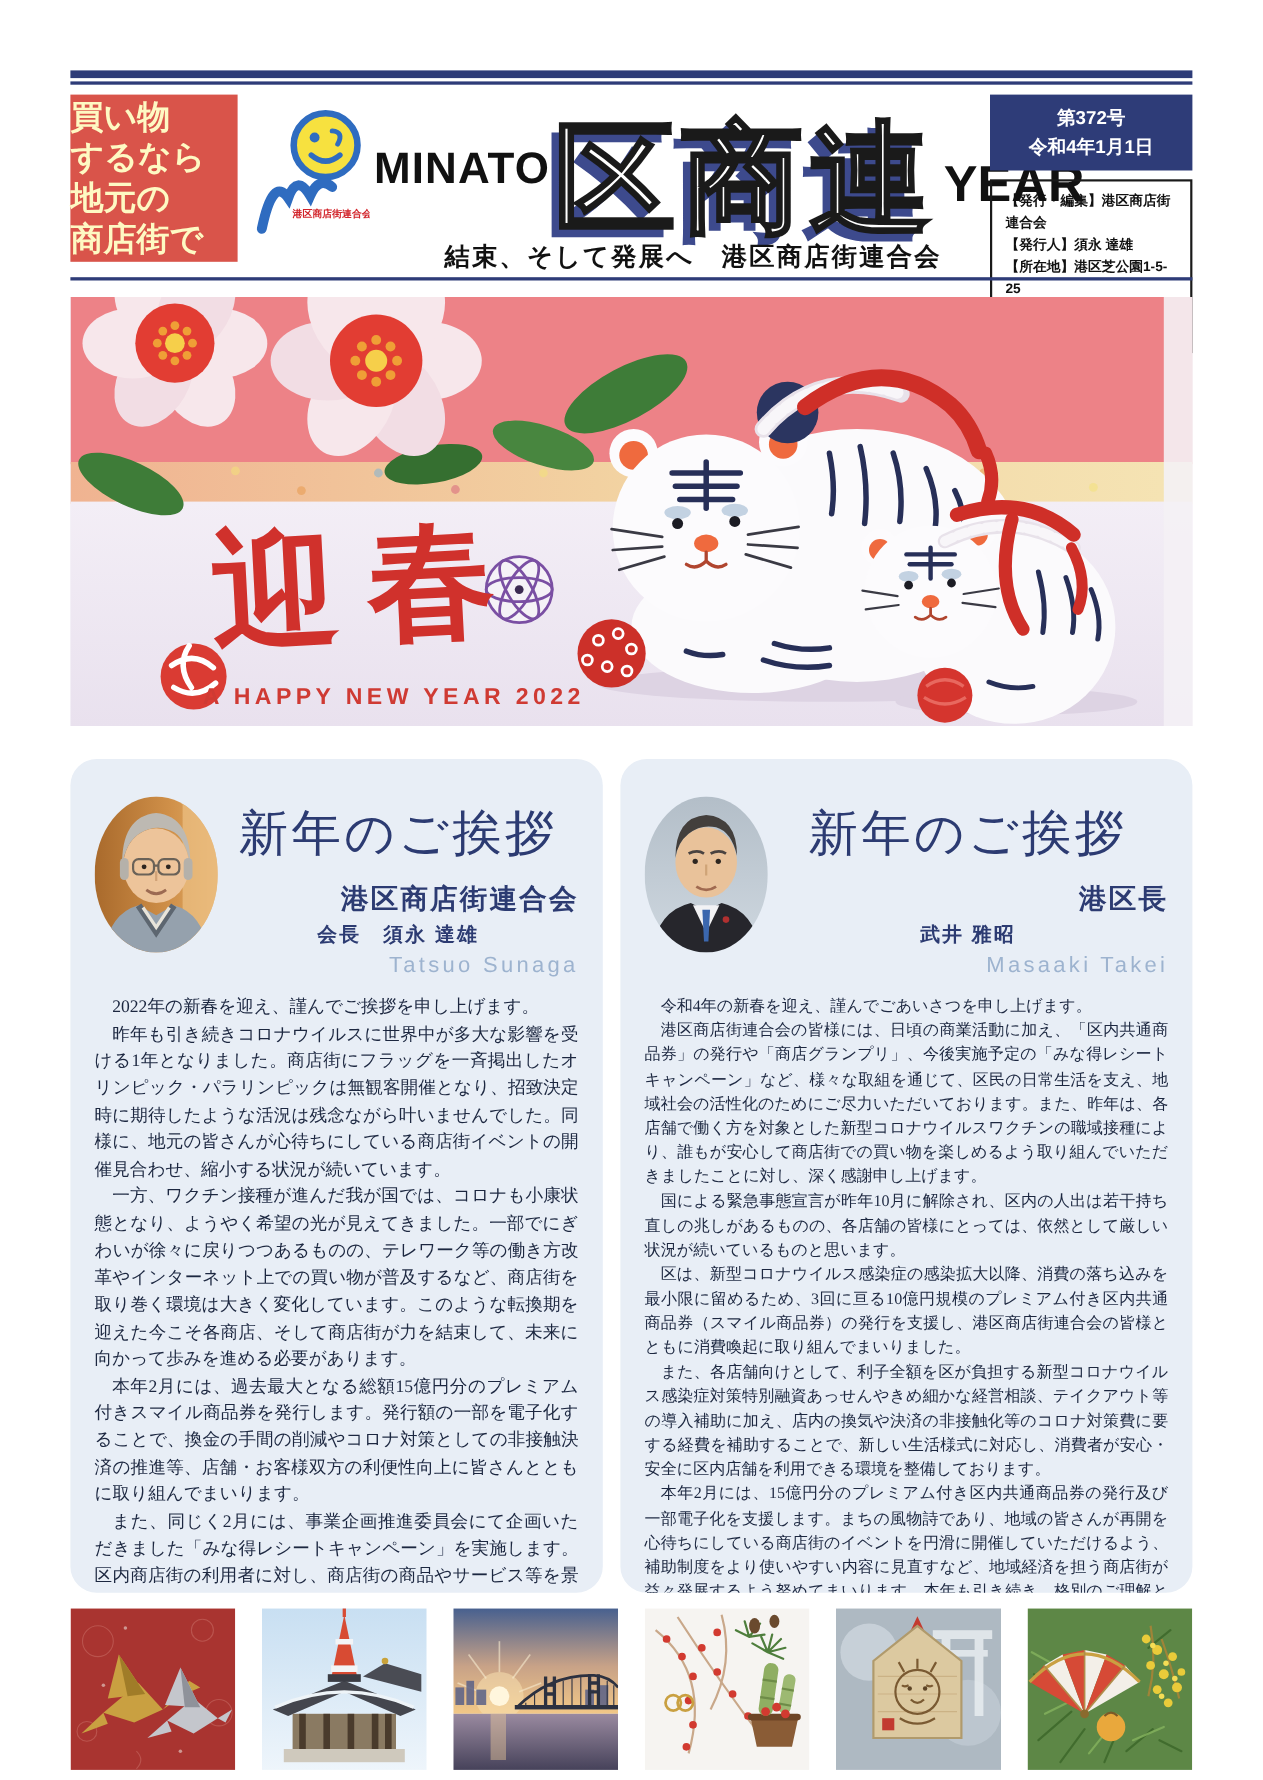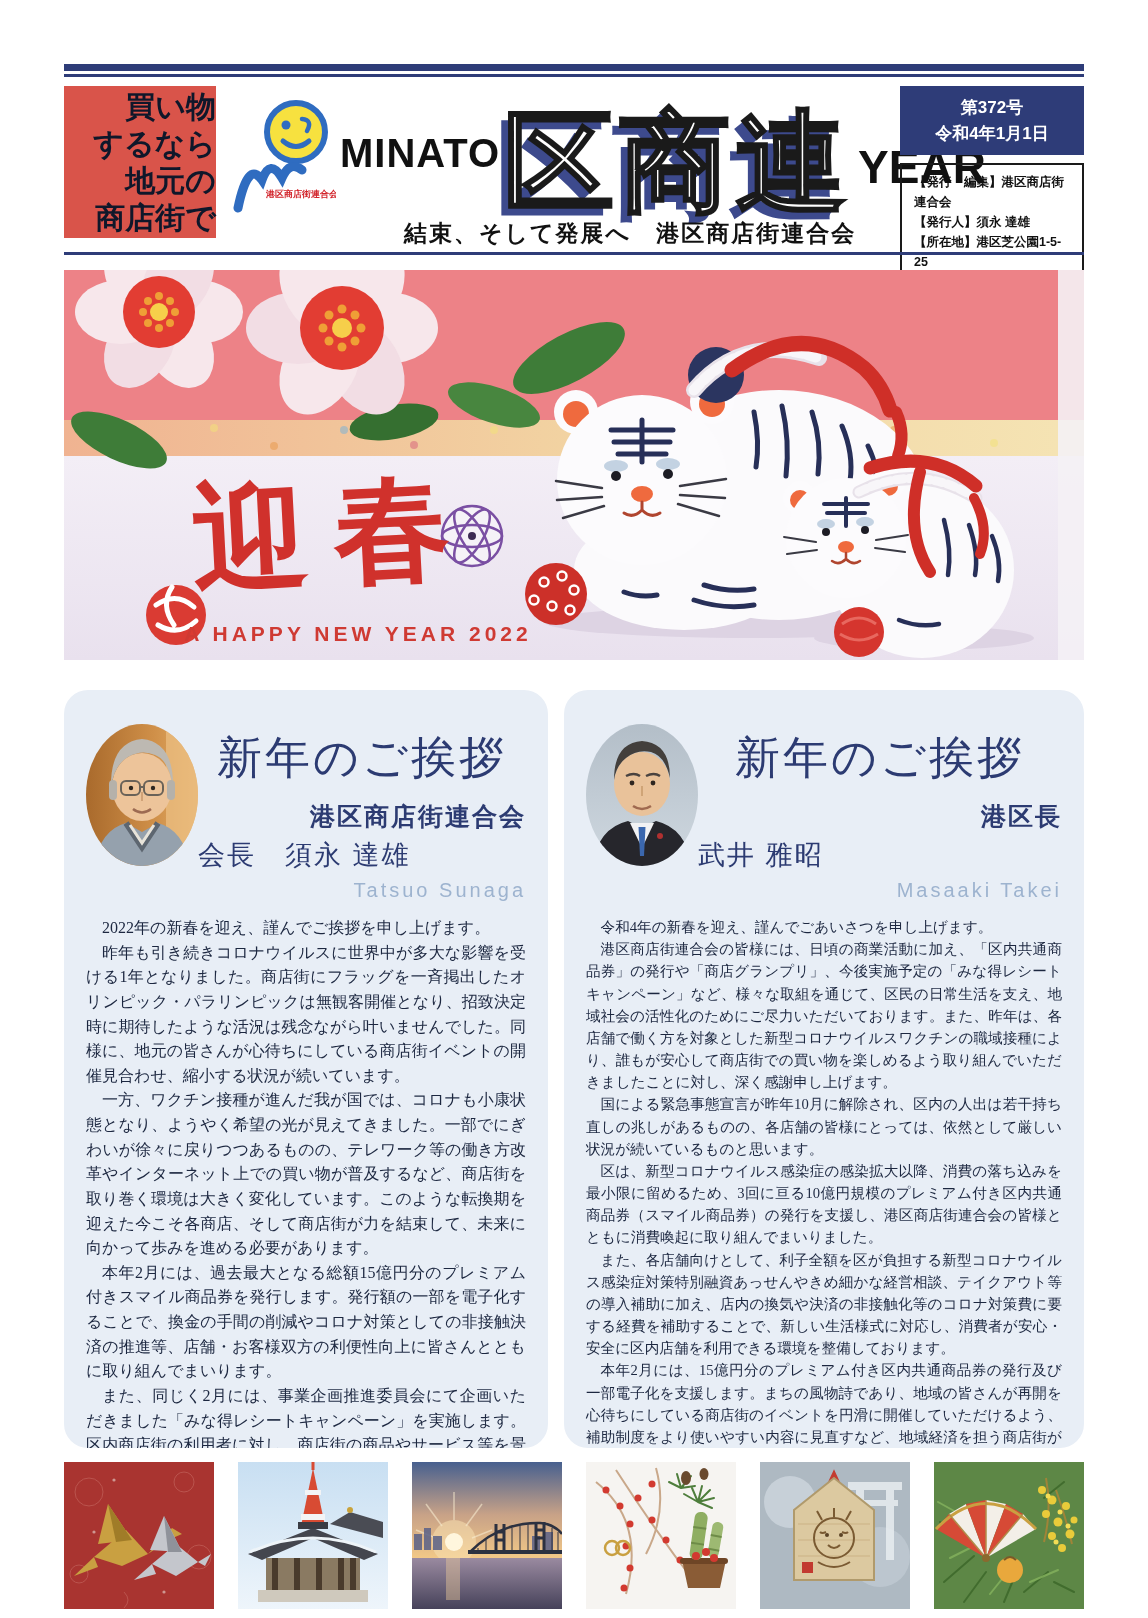--- a/index.html
+++ b/index.html
@@ -7,22 +7,22 @@
         font-family:"Liberation Sans",sans-serif;color:#111}
 
   
   .top-rule{position:absolute;left:64px;top:64px;width:1020px}
   .rule-thick{height:7px;background:#2e3c78}
   .rule-thin{height:3px;background:#2e3c78;margin-top:3px}
   .header-rule{position:absolute;left:64px;top:252px;width:1020px;height:3px;background:#2e3c78}
 
   
   .masthead{position:absolute;left:64px;top:86px;width:1020px;height:160px;display:flex}
-  .slogan{width:152px;height:152px;background:#d9544a;color:#0f172a;font-weight:bold;font-size:30px;
-          line-height:1.24;display:flex;flex-direction:column;justify-content:center;text-align:right;flex:none}
+  .slogan{width:152px;height:152px;background:#d9544a;color:#fef9c3;font-weight:bold;font-size:30px;
+          line-height:1.24;display:flex;flex-direction:column;justify-content:center;text-align:left;flex:none}
   .logo-wrap{margin-left:16px;padding-top:8px;flex:none}
   .title-block{flex:1;min-width:0;padding-left:4px}
   .title-row{display:flex;align-items:flex-end;height:132px}
   .minato{font-size:40px;font-weight:bold;letter-spacing:1px;margin:0 4px 42px 0;white-space:nowrap}
   .kushoren{font-family:"Liberation Serif",serif;font-weight:bold;font-size:110px;line-height:1;color:#fff;
             -webkit-text-stroke:2.5px #1a1a1a;text-shadow:-8px 8px 0 #3d4a8d;letter-spacing:6px;white-space:nowrap}
   .news{font-size:46px;font-weight:bold;margin:0 0 24px 6px}
   .subtitle{font-size:23px;font-weight:bold;margin-top:0;padding-left:64px;letter-spacing:2px;white-space:nowrap}
   .issue-col{width:184px;margin-left:10px;flex:none}
   .issue-box{background:#2e3c78;color:#fff;font-weight:bold;font-size:17px;text-align:center;padding:9px 0;line-height:1.5}
@@ -40,21 +40,21 @@
   
   .article{position:absolute;top:690px;height:758px;background:#e8eef6;border-radius:24px;
            padding:30px 22px;box-sizing:border-box;overflow:hidden}
   .article.left{left:64px;width:484px}
   .article.right{left:564px;width:520px}
   .art-head{display:flex}
   .portrait{flex:none;margin-top:4px}
   .head-right{flex:1;padding-top:8px;min-width:0}
   .art-title{font-family:"Liberation Serif",serif;font-size:45px;color:#2c3b72;text-align:center;letter-spacing:3px;white-space:nowrap}
   .art-org{font-size:25px;font-weight:bold;color:#2c3b72;text-align:right;margin-top:12px;letter-spacing:2px}
-  .art-name{font-size:27px;font-weight:normal;color:#2c3b72;text-align:left;margin-top:4px;letter-spacing:2px}
+  .art-name{font-size:18px;font-weight:bold;color:#2c3b72;text-align:center;margin-top:4px;letter-spacing:2px}
   .art-romaji{font-size:20px;color:#9db3cf;text-align:right;margin-top:6px;letter-spacing:3px}
   .art-body{margin-top:14px;font-family:"Liberation Serif",serif;color:#1c2740;text-align:justify}
   .article.left .art-body{font-size:16px;line-height:1.54}
   .article.right .art-body{font-size:14.6px;line-height:1.52}
   .art-body p{margin:0;text-indent:1em}
 
   
   .photo-row{position:absolute;left:64px;top:1462px;width:1020px;display:flex;gap:24px}
   .tile{width:150px;height:147px;overflow:hidden;flex:none}
 </style>

